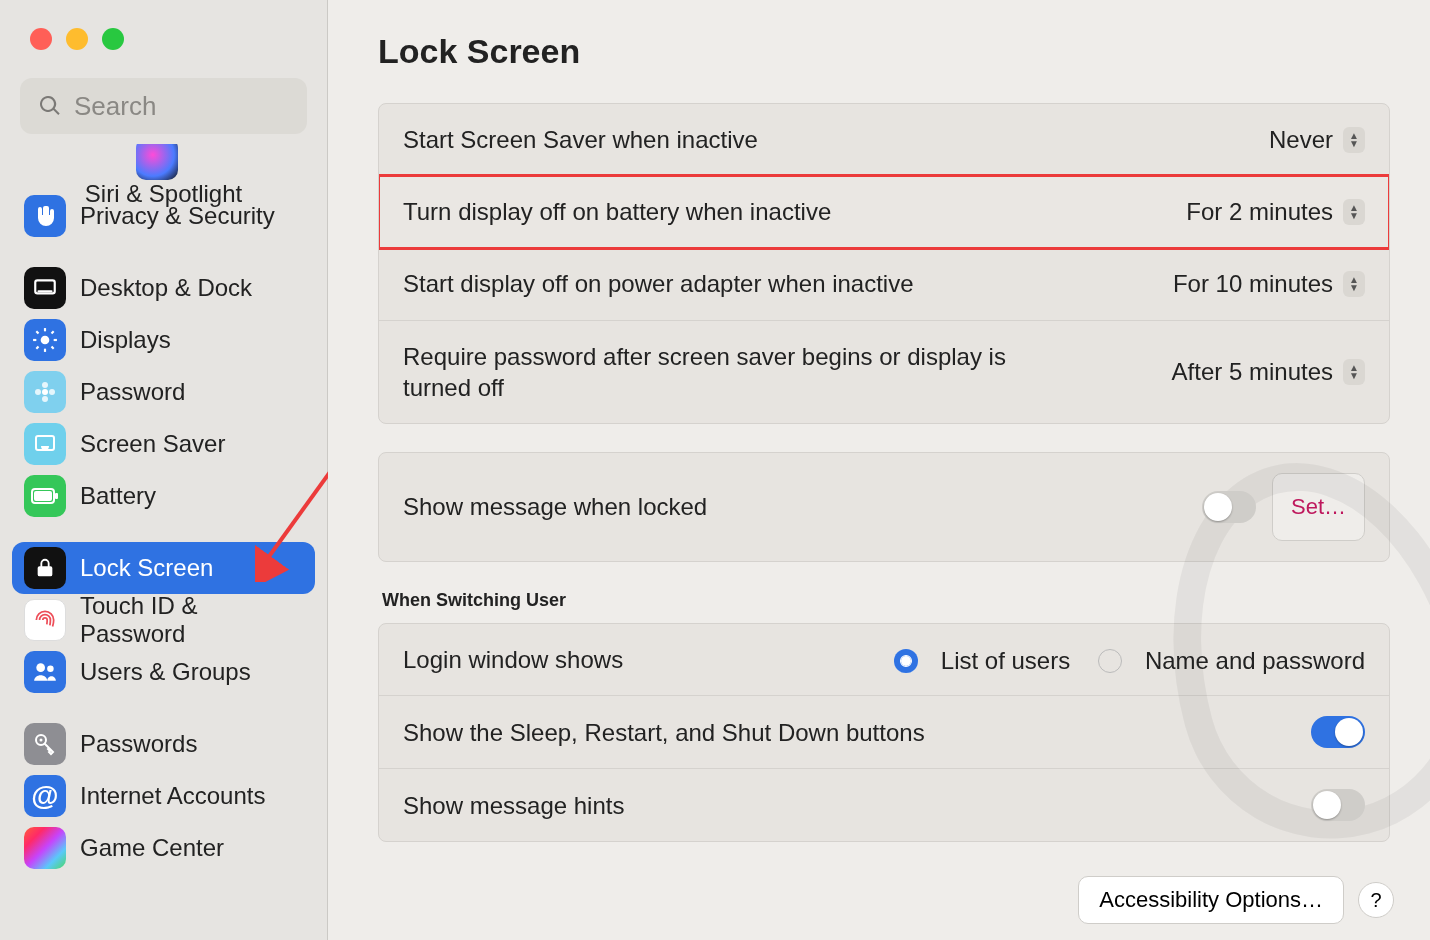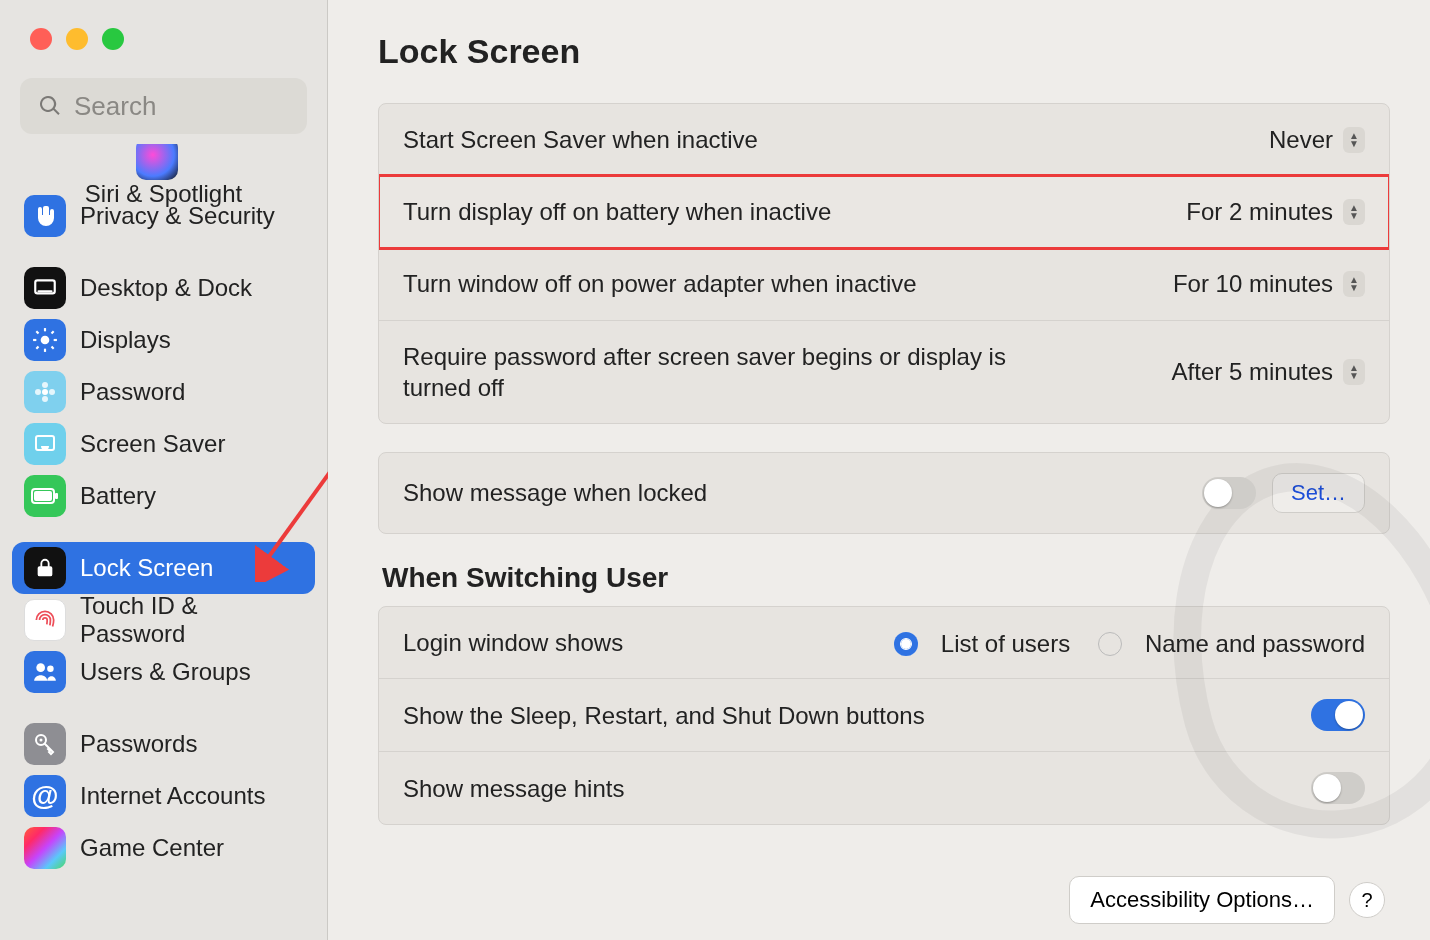--- a/index.html
+++ b/index.html
@@ -98,46 +98,46 @@
     display: flex; align-items: center; gap: 10px;
     font-size: 24px;
   }
   .dd-arrows {
     width: 22px; height: 26px; border-radius: 6px;
     background: #dad7d2;
     display:flex; flex-direction:column; align-items:center; justify-content:center;
     font-size: 10px; line-height: 8px; color:#555;
   }
 
-  .section-title { font-size: 28px; font-weight: 700; margin: 28px 0 12px 4px; }
+  .section-title { font-size: 18px; font-weight: 700; margin: 28px 0 12px 4px; }
 
   .toggle {
     position: relative; width: 54px; height: 32px;
     background: #cfcdc9; border-radius: 16px;
   }
   .toggle .knob {
     position: absolute; top: 2px; left: 2px;
     width: 28px; height: 28px; background: #fff; border-radius: 50%;
     box-shadow: 0 1px 2px rgba(0,0,0,.3);
   }
   .toggle.on { background: #2f72e2; }
   .toggle.on .knob { left: 24px; }
 
   .set-btn {
-    border:1px solid #cfcdc9; background:#efedea; color:#1d4ed8;
-    padding: 6px 18px; border-radius:10px; font-size:22px; margin-left:16px;
+    border:1px solid #cfcdc9; background:#efedea; color:#be185d;
+    padding: 20px 18px; border-radius:10px; font-size:22px; margin-left:16px;
   }
 
   .radio { width:24px; height:24px; border-radius:50%; border:1px solid #bbb; display:inline-block; position:relative; top:4px; margin-right:10px; }
   .radio.checked { border:none; background:#2f72e2; box-shadow: inset 0 0 0 6px #2f72e2, inset 0 0 0 7px #fff; }
   .radio.checked::after{content:"";position:absolute;top:7px;left:7px;width:10px;height:10px;background:#fff;border-radius:50%;}
   .radio-opt { font-size:24px; margin-left:6px; }
 
   .bottom-bar {
-    position: absolute; bottom: 16px; right: 45px;
+    position: absolute; bottom: 16px; right: 36px;
     display:flex; align-items:center; gap:14px;
   }
   .acc-btn {
     background:#fff; border:1px solid #cfcdc9; border-radius:10px;
     padding:10px 20px; font-size:22px;
   }
   .help-btn {
     width:36px; height:36px; border-radius:50%;
     border:1px solid #cfcdc9; background:#fff;
     display:flex; align-items:center; justify-content:center;
@@ -328,21 +328,21 @@
         </div>
       </div>
       <div class="row highlight">
         <div class="label">Turn display off on battery when inactive</div>
         <div class="dropdown">
           <span>For 2 minutes</span>
           <span class="dd-arrows">▲<br>▼</span>
         </div>
       </div>
       <div class="row">
-        <div class="label">Turn window off on power adapter when inactive</div>
+        <div class="label">Start display off on power adapter when inactive</div>
         <div class="dropdown">
           <span>For 10 minutes</span>
           <span class="dd-arrows">▲<br>▼</span>
         </div>
       </div>
       <div class="row">
         <div class="label">Require password after screen saver begins or display is turned off</div>
         <div class="dropdown">
           <span>After 5 minutes</span>
           <span class="dd-arrows">▲<br>▼</span>

